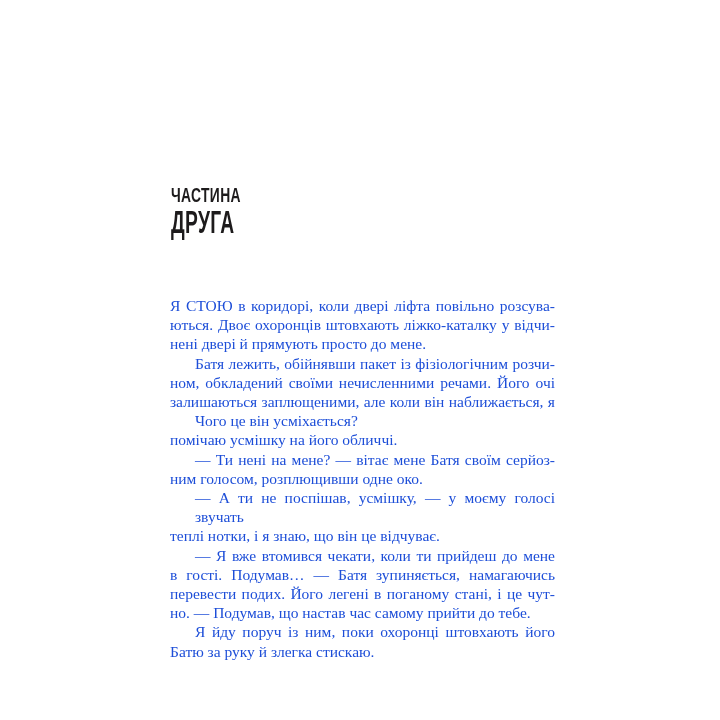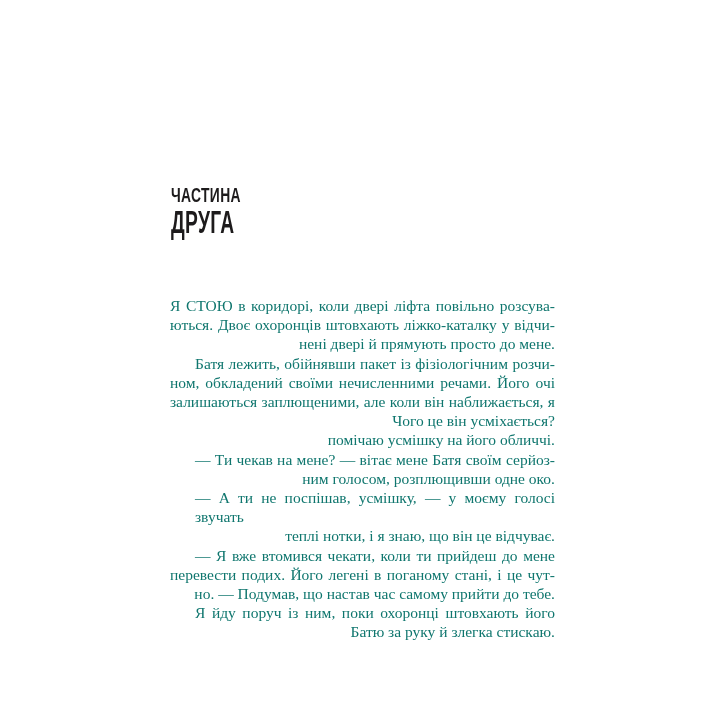--- a/index.html
+++ b/index.html
@@ -38,27 +38,27 @@
     letter-spacing: 0.5px;
     transform: scaleX(0.62);
     transform-origin: left top;
     white-space: nowrap;
   }
   .body-text {
     position: absolute;
     left: 170px;
     top: 296px;
     width: 385px;
-    color: #0f766e;
+    color: #1d4ed8;
   }
   .bline {
     font-family: "Liberation Serif", serif;
     font-size: 15.5px;
     line-height: 19.2px;
-    text-align: right;
+    text-align: left;
     white-space: normal;
   }
   .bline.fill {
     text-align: justify;
     text-align-last: justify;
   }
   .bline.indent {
     padding-left: 25px;
   }
 </style>
@@ -72,23 +72,24 @@
   </div>
   <div class="body-text">
       <div class="bline fill">Я СТОЮ в коридорі, коли двері ліфта повільно розсува-</div>
       <div class="bline fill">ються. Двоє охоронців штовхають ліжко-каталку у відчи-</div>
       <div class="bline">нені двері й прямують просто до мене.</div>
       <div class="bline indent fill">Батя лежить, обійнявши пакет із фізіологічним розчи-</div>
       <div class="bline fill">ном, обкладений своїми нечисленними речами. Його очі</div>
       <div class="bline fill">залишаються заплющеними, але коли він наближається, я</div>
       <div class="bline indent">Чого це він усміхається?</div>
       <div class="bline">помічаю усмішку на його обличчі.</div>
-      <div class="bline indent fill">— Ти чекав на мене? — вітає мене Батя своїм серйоз-</div>
+      <div class="bline indent fill">— Ти нені на мене? — вітає мене Батя своїм серйоз-</div>
       <div class="bline">ним голосом, розплющивши одне око.</div>
       <div class="bline indent fill">— А ти не поспішав, усмішку, — у моєму голосі звучать</div>
       <div class="bline">теплі нотки, і я знаю, що він це відчуває.</div>
       <div class="bline indent fill">— Я вже втомився чекати, коли ти прийдеш до мене</div>
+      <div class="bline fill">в гості. Подумав… — Батя зупиняється, намагаючись</div>
       <div class="bline fill">перевести подих. Його легені в поганому стані, і це чут-</div>
       <div class="bline">но. — Подумав, що настав час самому прийти до тебе.</div>
       <div class="bline indent fill">Я йду поруч із ним, поки охоронці штовхають його</div>
       <div class="bline">Батю за руку й злегка стискаю.</div>
     </div>
 </div>
 
 </body></html>

